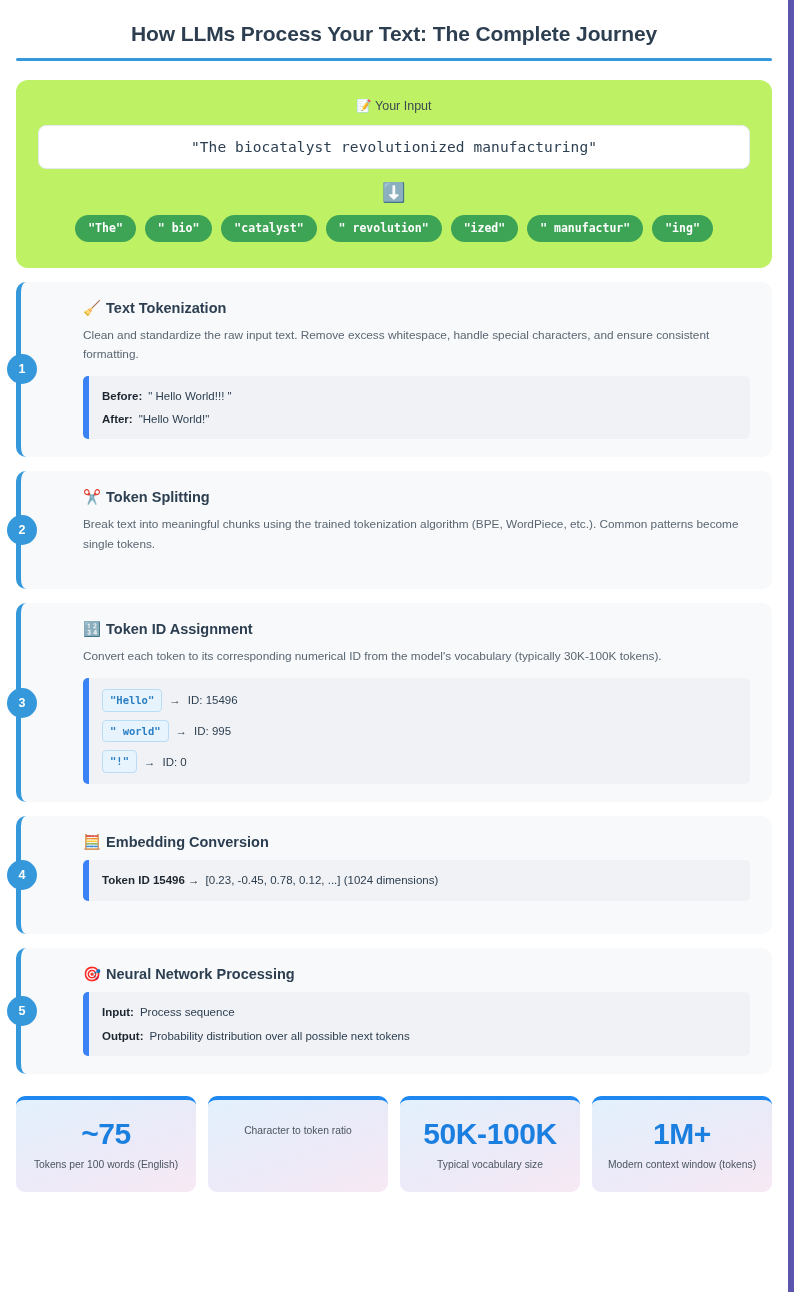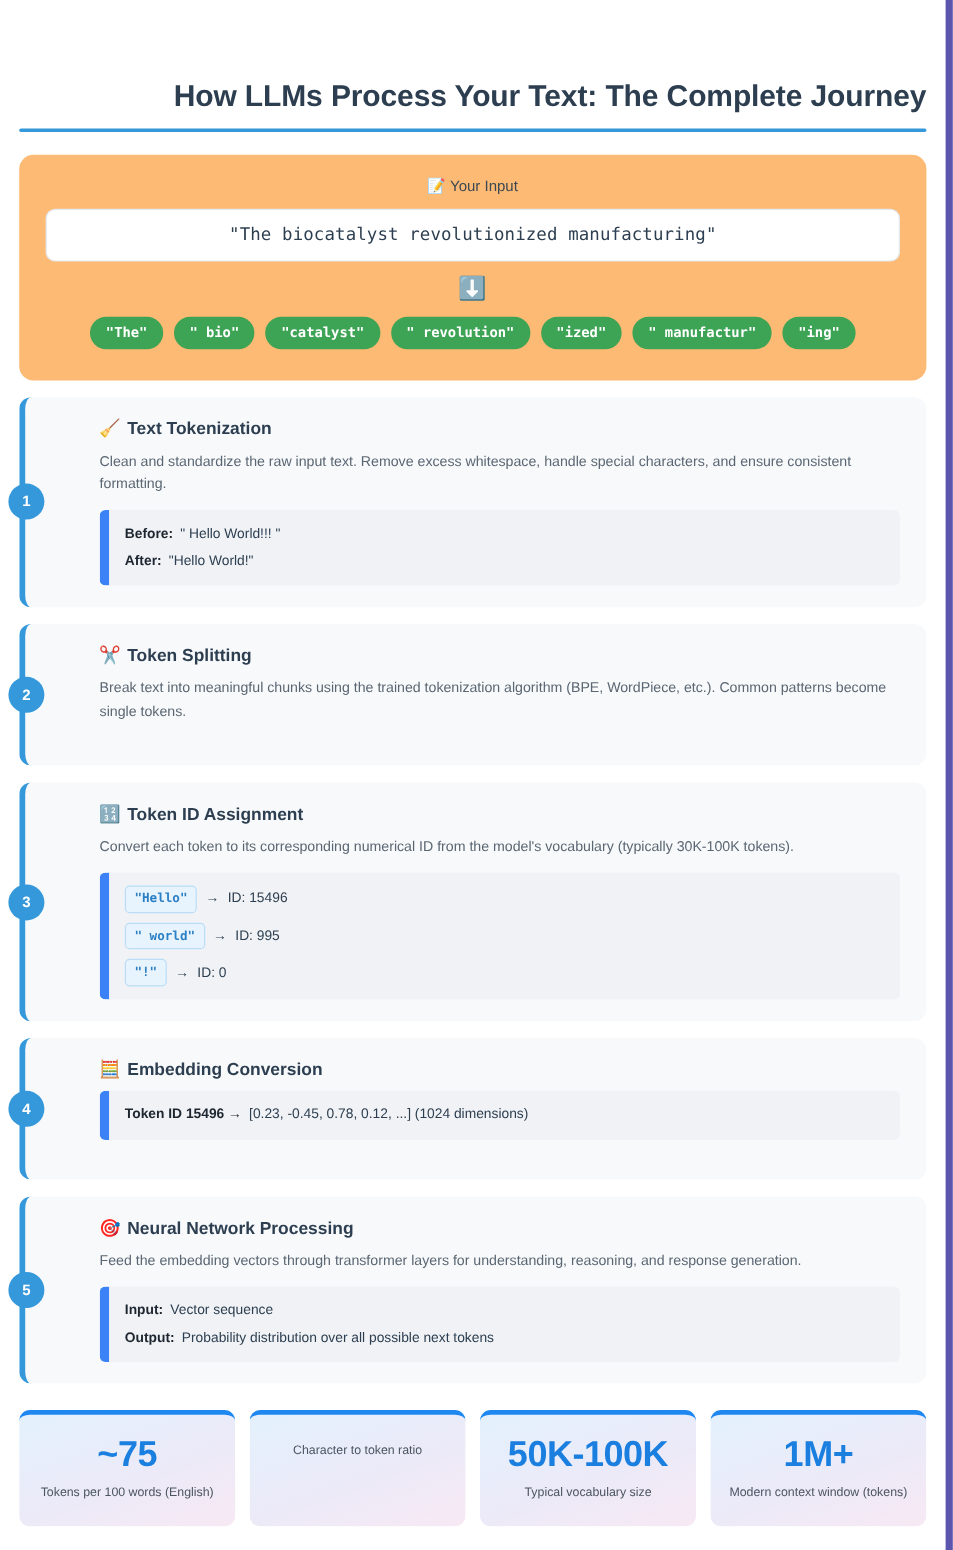--- a/index.html
+++ b/index.html
@@ -20,39 +20,38 @@
   .page {
     width: 788px;
     padding: 0 16px 18px 16px;
   }
 
   
   .header {
     padding: 22px 0 0 0;
   }
   .page-title {
-    text-align: right;
-    font-size: 25px;
+    text-align: center;
+    font-size: 21px;
     font-weight: bold;
     color: #2c3e50;
     letter-spacing: -0.1px;
     padding-bottom: 12px;
-    margin-top: 44px;
   }
   .title-rule {
     height: 3px;
     background: #3498db;
     width: 100%;
     border-radius: 2px;
   }
 
   
   .demo {
     margin-top: 19px;
-    background: #fdba74;
+    background: #bef264;
     border-radius: 12px;
     padding: 18px 22px 26px 22px;
   }
   .demo-label {
     text-align: center;
     font-size: 12.5px;
     color: #3d4852;
     margin-bottom: 12px;
   }
   .demo-label .emo { margin-right: 3px; }
@@ -131,21 +130,21 @@
   }
   .step-title .emo { margin-right: 5px; }
   .step-desc {
     font-size: 11.8px;
     color: #5a6672;
     line-height: 1.65;
     margin-bottom: 11px;
   }
   .example {
     background: #f0f2f5;
-    border-left: 8px solid #3b82f6;
+    border-left: 6px solid #3b82f6;
     border-radius: 5px;
     padding: 11px 13px;
     font-size: 11.5px;
     color: #2c3e50;
     line-height: 1.6;
   }
   .example b { font-weight: bold; color: #1d2630; }
   .ex-line { display: flex; align-items: center; flex-wrap: wrap; gap: 6px; }
   .ex-line + .ex-line { margin-top: 5px; }
 
@@ -288,25 +287,24 @@
             <span>[0.23, -0.45, 0.78, 0.12, ...] (1024 dimensions)</span>
         </div>
       </div>
     </div>
 
     <div class="step">
       <div class="step-badge">5</div>
       <div class="step-title">
         <span class="emo">🎯</span><span>Neural Network Processing</span>
       </div>
-      <div class="step-desc">Feed the embedding vectors through transformer layers for understanding, reasoning, and response generation.</div>
       <div class="example">
         <div class="ex-line">
           <b>Input:</b>
-            <span>Vector sequence</span>
+            <span>Process sequence</span>
         </div>
         <div class="ex-line">
           <b>Output:</b>
             <span>Probability distribution over all possible next tokens</span>
         </div>
       </div>
     </div>
 
   </div>
 

